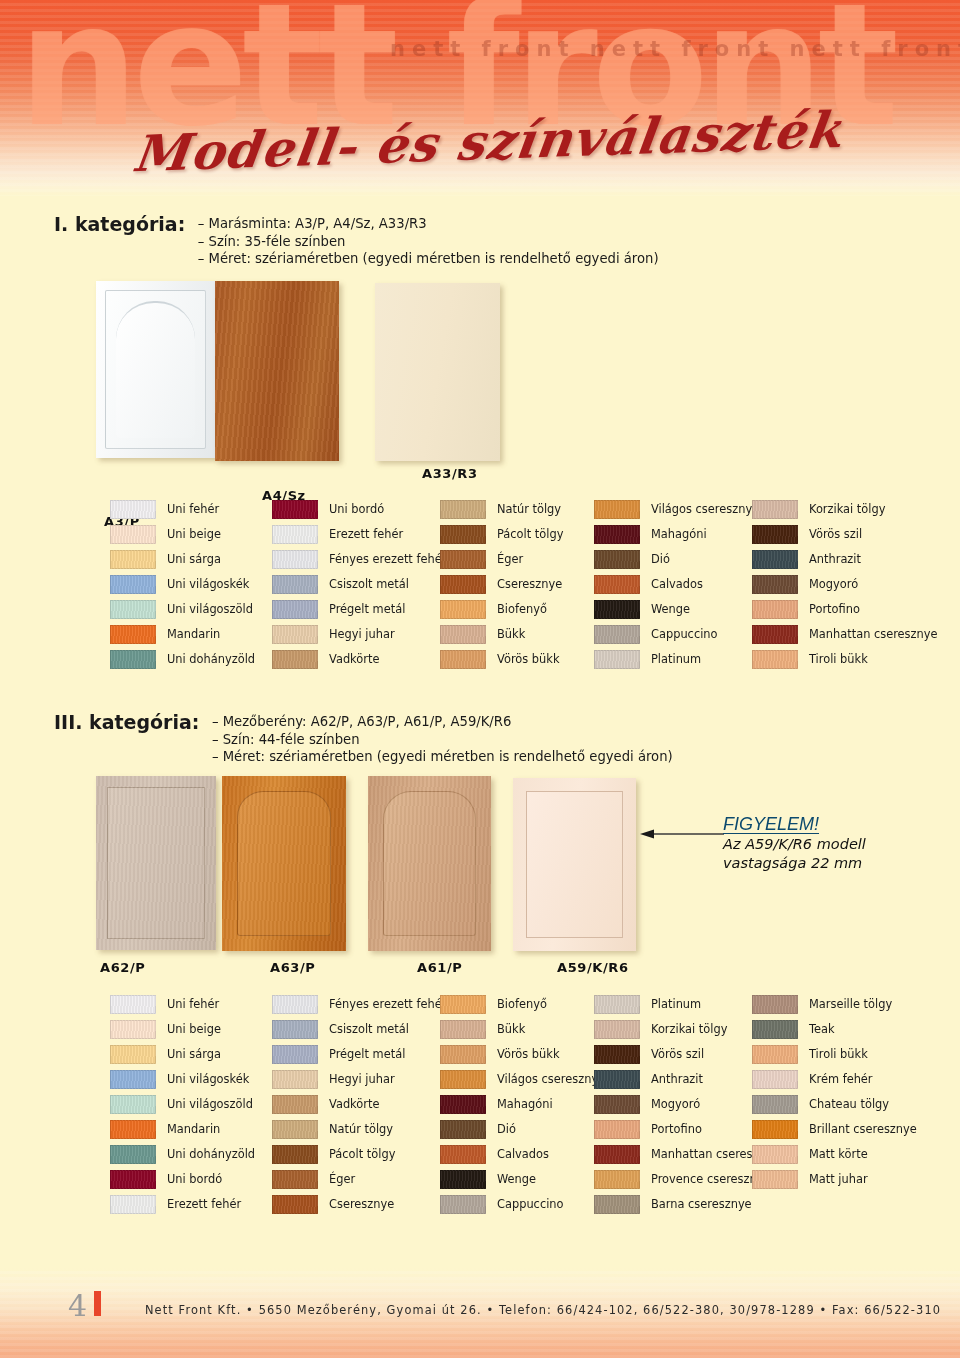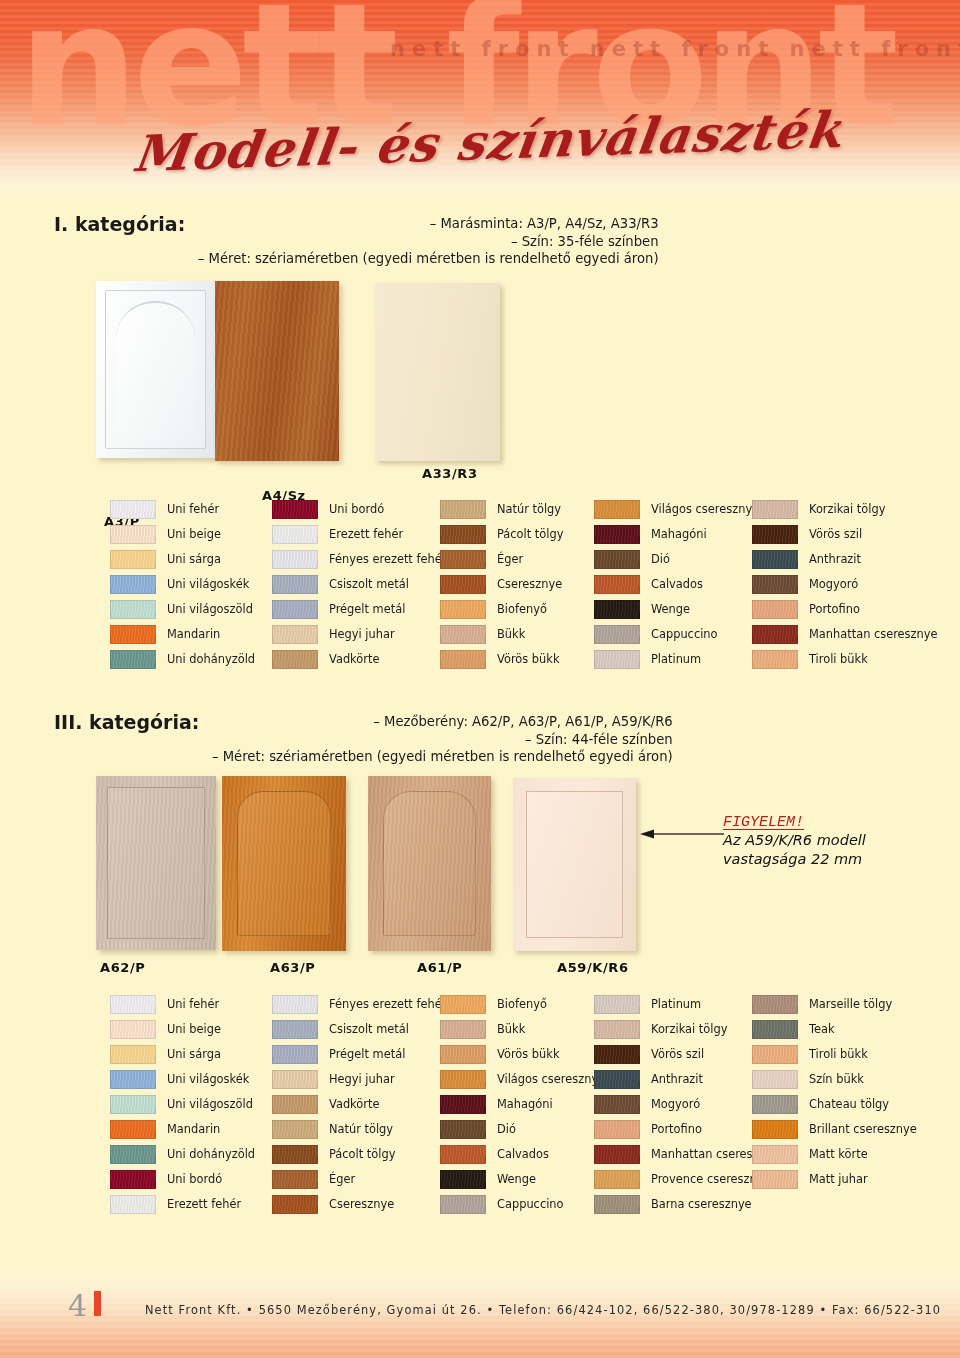--- a/index.html
+++ b/index.html
@@ -51,21 +51,21 @@
 
   
   .footer-grad {
     position: absolute; left: 0; bottom: 0; width: 960px; height: 90px;
     background:
       repeating-linear-gradient(to bottom, rgba(255,255,255,0.00) 0px, rgba(255,255,255,0.00) 3px, rgba(255,255,255,0.10) 3px, rgba(255,255,255,0.10) 6px),
       linear-gradient(to bottom, #fdf6cd 0%, #fdf1d2 22%, #fbe2c2 45%, #f9c9a4 68%, #f7b68f 85%, #f6ab83 100%);
   }
 
   
-  .cat-block { position: absolute; text-align: right; }
+  .cat-block { position: absolute; }
   .cat-title {
     font-family: "DejaVu Sans", sans-serif;
     font-weight: 700; font-size: 19px; color: #1a1a1a;
     display: inline-block; vertical-align: top;
   }
   .cat-lines { display: inline-block; vertical-align: top; }
   .cat-line {
     font-family: "DejaVu Sans", sans-serif;
     font-size: 13.2px; color: #1a1a1a; line-height: 17.5px;
     white-space: nowrap;
@@ -96,23 +96,23 @@
     font-family: "DejaVu Sans", sans-serif;
     font-size: 11.4px; color: #1b1b1b;
     white-space: nowrap; line-height: 1;
   }
 
   
   .figyelem {
     position: absolute; left: 723px; top: 814px; width: 200px;
   }
   .fig-title {
-    font-family: Liberation Mono, monospace;
-    font-style: italic; font-weight: 400; font-size: 15px;
-    color: #b91c1c; text-decoration: underline; text-underline-offset: 3px;
+    font-family: Liberation Sans, sans-serif;
+    font-style: italic; font-weight: 400; font-size: 18px;
+    color: #0c4a6e; text-decoration: underline; text-underline-offset: 3px;
     white-space: nowrap;
   }
   .fig-line {
     font-family: "DejaVu Sans", sans-serif;
     font-style: italic; font-size: 14.5px; color: #111;
     line-height: 19px; white-space: nowrap;
   }
   .fig-arrow { position: absolute; left: 640px; top: 829px; width: 84px; height: 10px; }
 
   
@@ -530,21 +530,21 @@
       <div class="swatch-row">
         <div class="swatch" style="background: repeating-linear-gradient(93deg, rgba(255, 255, 255, 0.07) 0px, rgba(255, 255, 255, 0.07) 1px, rgba(0, 0, 0, 0.05) 1px, rgba(0, 0, 0, 0.05) 3px) rgb(111, 116, 104);"></div>
         <span class="swatch-label">Teak</span>
       </div>
       <div class="swatch-row">
         <div class="swatch" style="background: repeating-linear-gradient(93deg, rgba(255, 255, 255, 0.07) 0px, rgba(255, 255, 255, 0.07) 1px, rgba(0, 0, 0, 0.05) 1px, rgba(0, 0, 0, 0.05) 3px) rgb(239, 176, 126);"></div>
         <span class="swatch-label">Tiroli bükk</span>
       </div>
       <div class="swatch-row">
         <div class="swatch" style="background: repeating-linear-gradient(93deg, rgba(255, 255, 255, 0.07) 0px, rgba(255, 255, 255, 0.07) 1px, rgba(0, 0, 0, 0.05) 1px, rgba(0, 0, 0, 0.05) 3px) rgb(236, 212, 199);"></div>
-        <span class="swatch-label">Szín bükk</span>
+        <span class="swatch-label">Krém fehér</span>
       </div>
       <div class="swatch-row">
         <div class="swatch" style="background: repeating-linear-gradient(93deg, rgba(255, 255, 255, 0.07) 0px, rgba(255, 255, 255, 0.07) 1px, rgba(0, 0, 0, 0.05) 1px, rgba(0, 0, 0, 0.05) 3px) rgb(163, 156, 146);"></div>
         <span class="swatch-label">Chateau tölgy</span>
       </div>
       <div class="swatch-row">
         <div class="swatch" style="background: repeating-linear-gradient(93deg, rgba(255, 255, 255, 0.07) 0px, rgba(255, 255, 255, 0.07) 1px, rgba(0, 0, 0, 0.05) 1px, rgba(0, 0, 0, 0.05) 3px) rgb(224, 126, 21);"></div>
         <span class="swatch-label">Brillant cseresznye</span>
       </div>
       <div class="swatch-row">

